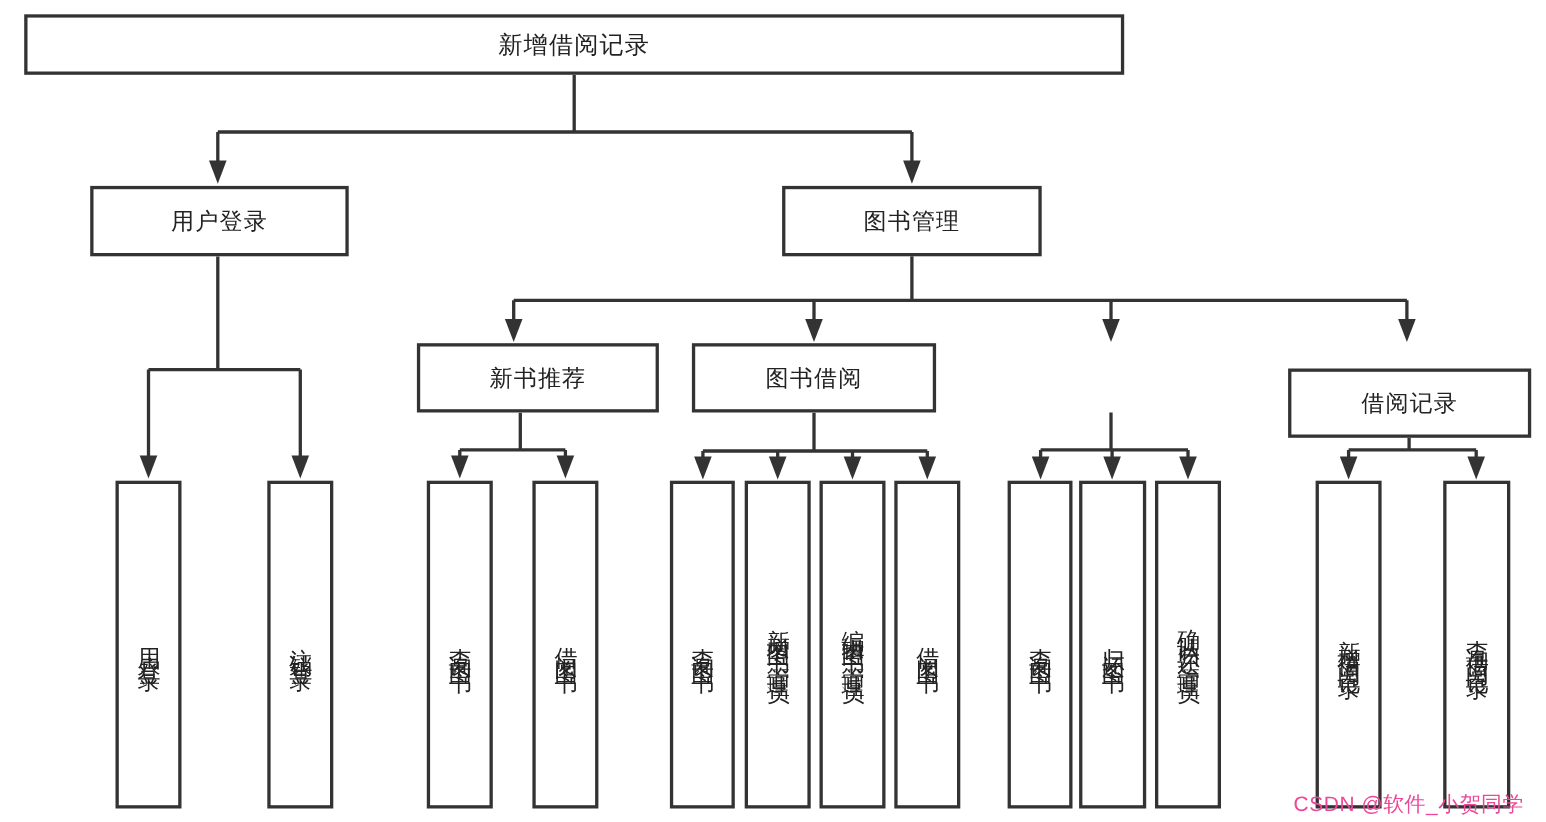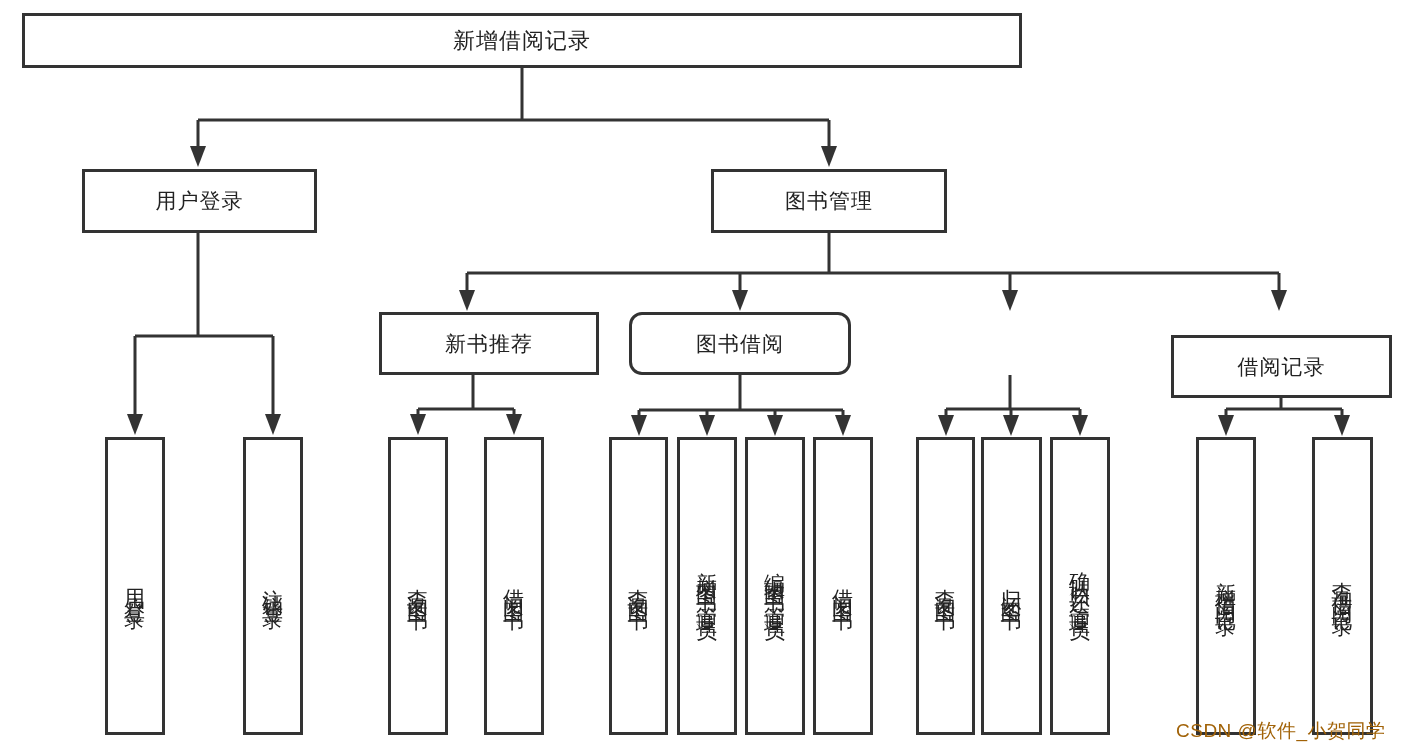--- a/index.html
+++ b/index.html
@@ -56,21 +56,21 @@
     line-height: 1;
     letter-spacing: 7px;
     color: #222222;
   }
   .watermark {
     position: absolute;
     left: 1176px;
     top: 718px;
     width: 229px;
     font-size: 19px;
-    color: #a16207;
+    color: #ec4899;
     white-space: nowrap;
     z-index: 3;
     letter-spacing: 0.5px;
   }
 </style>
 </head>
 <body>
 
 <div id="canvas">
 
@@ -121,21 +121,21 @@
   <div class="box" style="left:82px; top:169px; width:235px; height:64px;">
     <span>用户登录</span>
   </div>
   <div class="box" style="left:711px; top:169px; width:236px; height:64px;">
     <span>图书管理</span>
   </div>
 
   <div class="box" style="left:363px; top:312px; width:220px; height:63px;margin-left:16px;">
     <span>新书推荐</span>
   </div>
-  <div class="box" style="left:629px; top:312px; width:222px; height:63px;border-radius:13px;">
+  <div class="box" style="left:629px; top:312px; width:222px; height:63px;">
     <span>图书借阅</span>
   </div>
   <div class="box" style="left:1171px; top:312px; width:221px; height:63px;margin-top:23px;">
     <span>借阅记录</span>
   </div>
 
   <div class="leaf" style="left:105px; width:60px;">
     <span>用户登录</span>
   </div>
   <div class="leaf" style="left:243px; width:60px;">

